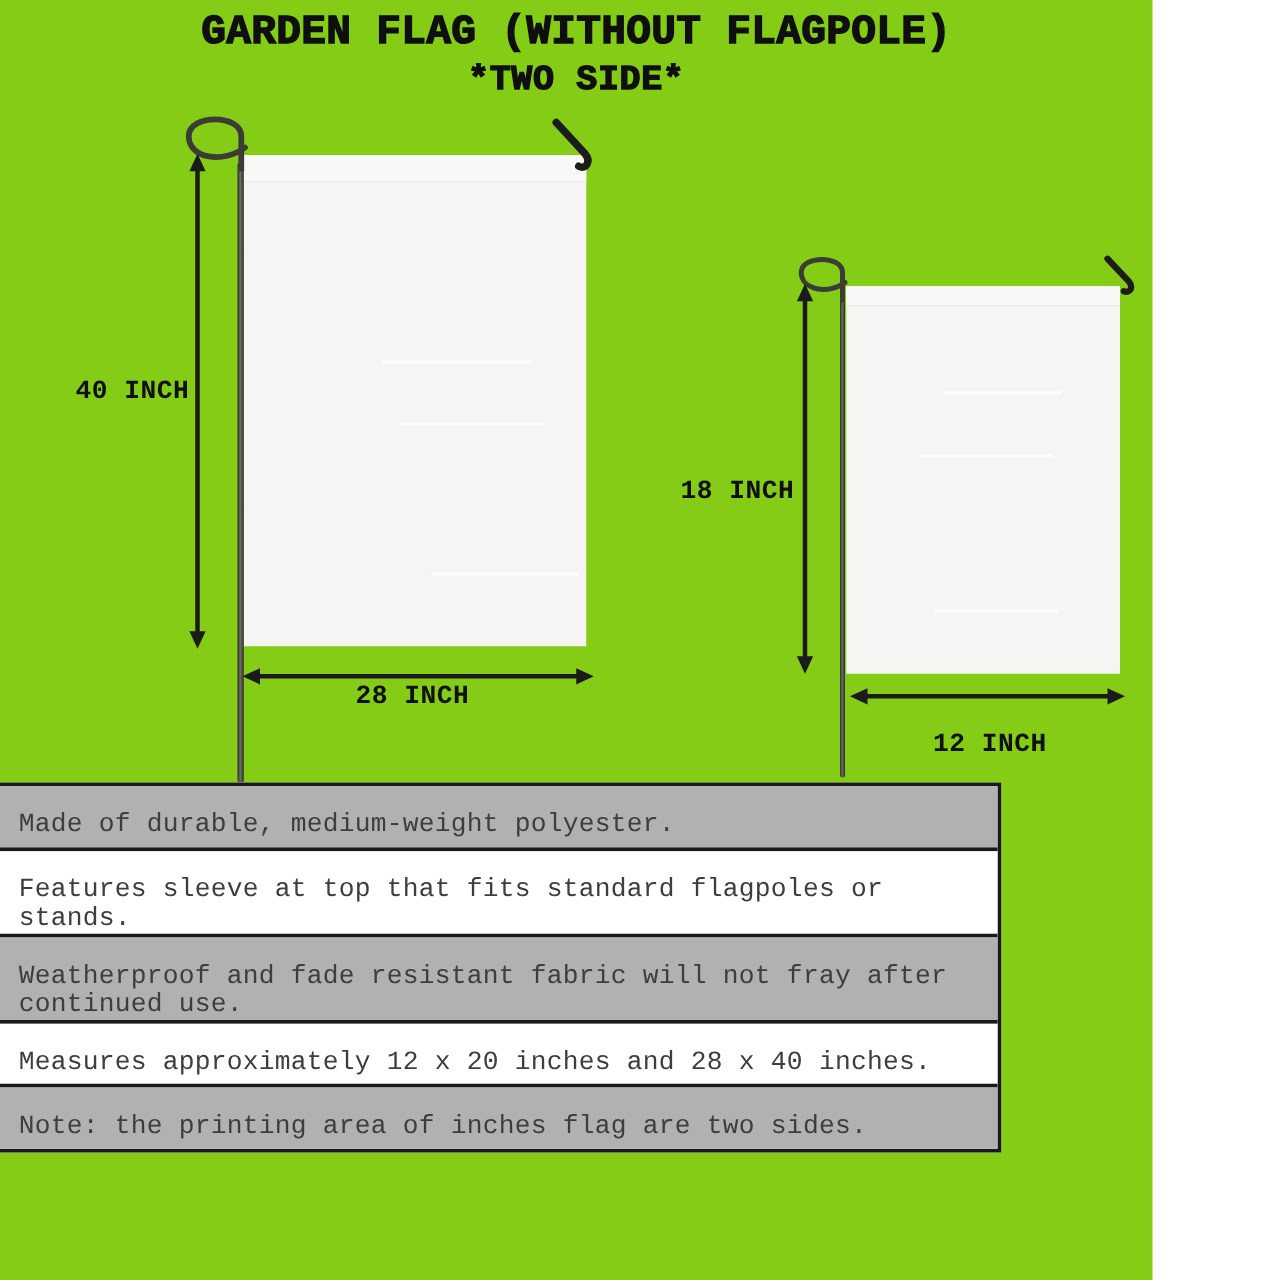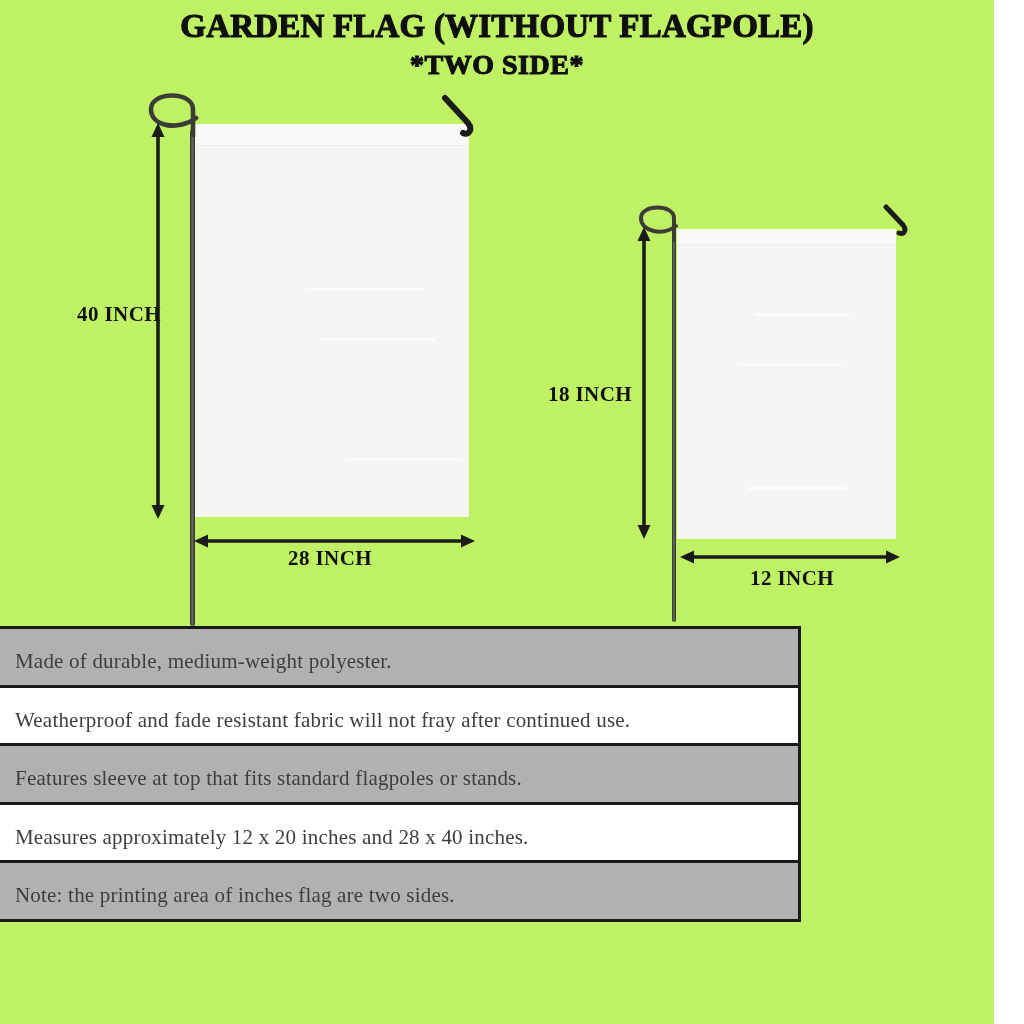--- a/index.html
+++ b/index.html
@@ -1,23 +1,23 @@
 <!DOCTYPE html>
 <html><head>
 <meta charset="utf-8">
 <style>
   * { margin: 0; padding: 0; box-sizing: border-box; }
   html, body { background: #ffffff; }
   .canvas {
     position: relative;
-    width: 994px;
+    width: 922px;
     height: 1024px;
-    background: #bef264;
+    background: #84cc16;
     overflow: hidden;
-    font-family: Liberation Serif, serif;
+    font-family: Liberation Mono, monospace;
   }
 
   
   .title-block {
     position: absolute;
     left: 0; right: 0; top: 6px;
     text-align: center;
     color: #0f0f0f;
   }
   .title-line1 {
@@ -128,21 +128,21 @@
       <polygon points="8,1 1.5,15 14.5,15" fill="#1b1b1b"></polygon>
       <polygon points="8,397 1.5,383 14.5,383" fill="#1b1b1b"></polygon>
     </svg>
 
     <svg class="arrow-svg" style="left:193px; top:533px;" width="283" height="16" viewBox="0 0 283 16">
       <line x1="13" y1="8" x2="270" y2="8" stroke="#1b1b1b" stroke-width="3.6"></line>
       <polygon points="1,8 15,1.5 15,14.5" fill="#1b1b1b"></polygon>
       <polygon points="282,8 268,1.5 268,14.5" fill="#1b1b1b"></polygon>
     </svg>
 
-    <div class="dim-label" style="left:63px; top:302px; width:112px;">40 INCH</div>
+    <div class="dim-label" style="left:50px; top:302px; width:112px;">40 INCH</div>
     <div class="dim-label" style="left:260px; top:546px; width:140px;">28 INCH</div>
   </div>
 
   <div>
 
     <div class="flag-cloth" style="left:677px; top:229px; width:219px; height:310px;">
       <div class="flag-sleeve" style="height:16px;"></div>
       <div class="crease" style="left:78px; top:84px; width:95px;"></div>
       <div class="crease" style="left:60px; top:134px; width:105px;"></div>
       <div class="crease" style="left:70px; top:258px; width:100px;"></div>
@@ -164,24 +164,24 @@
       <polygon points="8,313 1.5,299 14.5,299" fill="#1b1b1b"></polygon>
     </svg>
 
     <svg class="arrow-svg" style="left:679px; top:549px;" width="222" height="16" viewBox="0 0 222 16">
       <line x1="13" y1="8" x2="209" y2="8" stroke="#1b1b1b" stroke-width="3.6"></line>
       <polygon points="1,8 15,1.5 15,14.5" fill="#1b1b1b"></polygon>
       <polygon points="221,8 207,1.5 207,14.5" fill="#1b1b1b"></polygon>
     </svg>
 
     <div class="dim-label" style="left:520px; top:350px; width:140px;margin-top:32px;">18 INCH</div>
-    <div class="dim-label" style="left:722px; top:566px; width:140px;">12 INCH</div>
+    <div class="dim-label" style="left:722px; top:585px; width:140px;">12 INCH</div>
   </div>
 
   <div class="features-table">
     <div class="feature-row">Made of durable, medium-weight polyester.</div>
+    <div class="feature-row">Features sleeve at top that fits standard flagpoles or stands.</div>
     <div class="feature-row">Weatherproof and fade resistant fabric will not fray after continued use.</div>
-    <div class="feature-row">Features sleeve at top that fits standard flagpoles or stands.</div>
     <div class="feature-row">Measures approximately 12 x 20 inches and 28 x 40 inches.</div>
     <div class="feature-row">Note: the printing area of inches flag are two sides.</div>
   </div>
 
 </div>
 
 </body></html>

